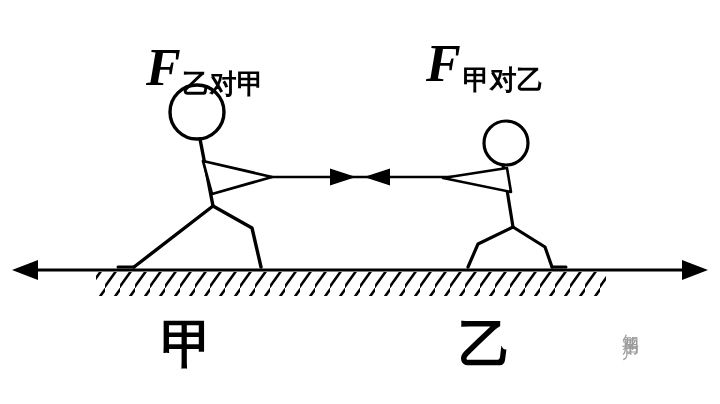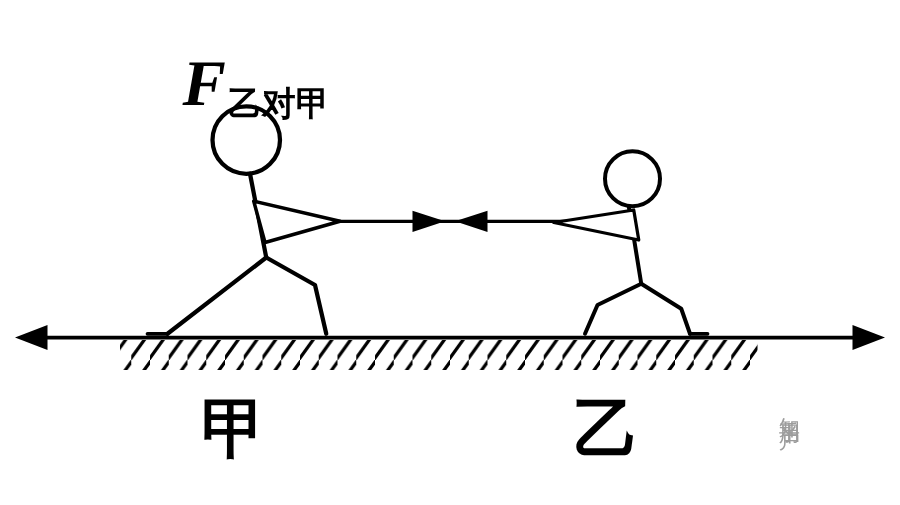--- a/index.html
+++ b/index.html
@@ -110,19 +110,22 @@
       <polyline points="513,227 478,244 468,267"></polyline>
       <polyline points="513,227 545,247 552,267"></polyline>
       <line x1="552" y1="267" x2="566" y2="267" stroke-width="3"></line>
     </g>
   </svg>
 
   <div class="force-label" id="force-label-left">
     <span class="force-symbol">F</span><span class="force-sub">乙对甲</span>
   </div>
 
+  <div class="force-label" id="force-label-right">
+    <span class="force-symbol">F</span><span class="force-sub">甲对乙</span>
+  </div>
 
   <div class="person-label" id="person-label-left">甲</div>
   <div class="person-label" id="person-label-right">乙</div>
 
   <div class="watermark">知乎用户</div>
 
 </div>
 
 </body></html>

